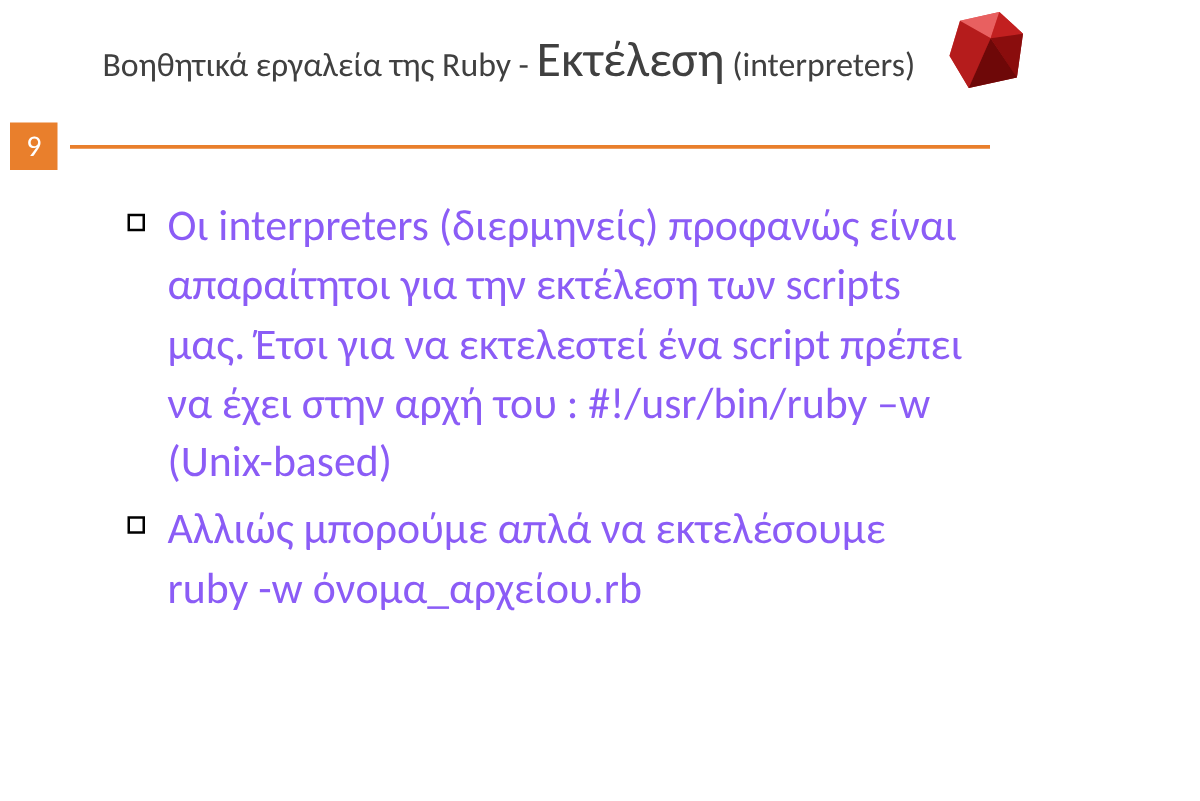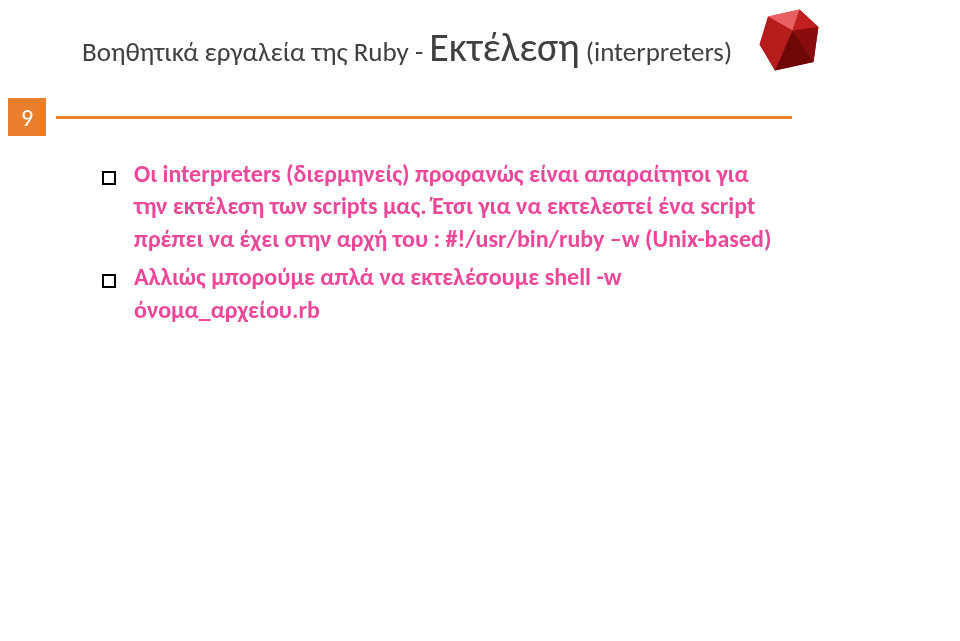--- a/index.html
+++ b/index.html
@@ -6,21 +6,21 @@
   html, body { width: 960px; height: 641px; font-family: Calibri, "Segoe UI", Arial, sans-serif; background: #fff; color: #000; }
   .slide { position: relative; width: 852px; height: 641px; padding: 24px 60px 20px 60px; }
   .title-row { display: flex; align-items: center; margin-left: 22px; }
   .title { font-size: 27px; color: #404040; line-height: 1.2; }
   .title .big { font-size: 40px; }
   .logo { position: absolute; top: 6px; right: 28px; width: 70px; height: 70px; }
   .logo svg { width: 70px; height: 70px; }
   .rule-row { display: flex; align-items: center; margin-top: 26px; margin-bottom: 22px; }
   .page-box { width: 38px; height: 38px; background: #e97f2c; color: #fff; display: flex; align-items: center; justify-content: center; font-size: 24px; margin-left: -52px; }
   .rule { flex: 1; height: 3px; background: #e97f2c; margin-left: 10px; }
-  .body { margin-left: 42px; margin-right: 12px; margin-top: 12px; font-size: 24px; line-height: 1.35; color: #ec4899; font-weight: bold; }
+  .body { margin-left: 42px; margin-right: 12px; margin-top: 12px; font-size: 35px; line-height: 1.35; color: #8b5cf6; }
   .bullet { display: flex; margin-bottom: 6px; }
   .bullet .sq { flex: 0 0 auto; width: 14px; height: 14px; border: 2px solid #000; margin-top: 13px; margin-right: 18px; }
   .bullet .txt { flex: 1; }
 </style>
 </head>
 <body>
 
 <div class="slide">
 
   <div class="logo">
@@ -54,17 +54,17 @@
     <div class="rule"></div>
   </div>
 
   <div class="body">
     <div class="bullet">
       <div class="sq"></div>
       <div class="txt">Οι interpreters (διερμηνείς) προφανώς είναι απαραίτητοι για την εκτέλεση των scripts μας. Έτσι για να εκτελεστεί ένα script πρέπει να έχει στην αρχή του  : #!/usr/bin/ruby –w (Unix-based)</div>
     </div>
     <div class="bullet">
       <div class="sq"></div>
-      <div class="txt">Αλλιώς μπορούμε απλά να εκτελέσουμε shell -w όνομα_αρχείου.rb</div>
+      <div class="txt">Αλλιώς μπορούμε απλά να εκτελέσουμε ruby -w όνομα_αρχείου.rb</div>
     </div>
   </div>
 
 </div>
 
 </body></html>

